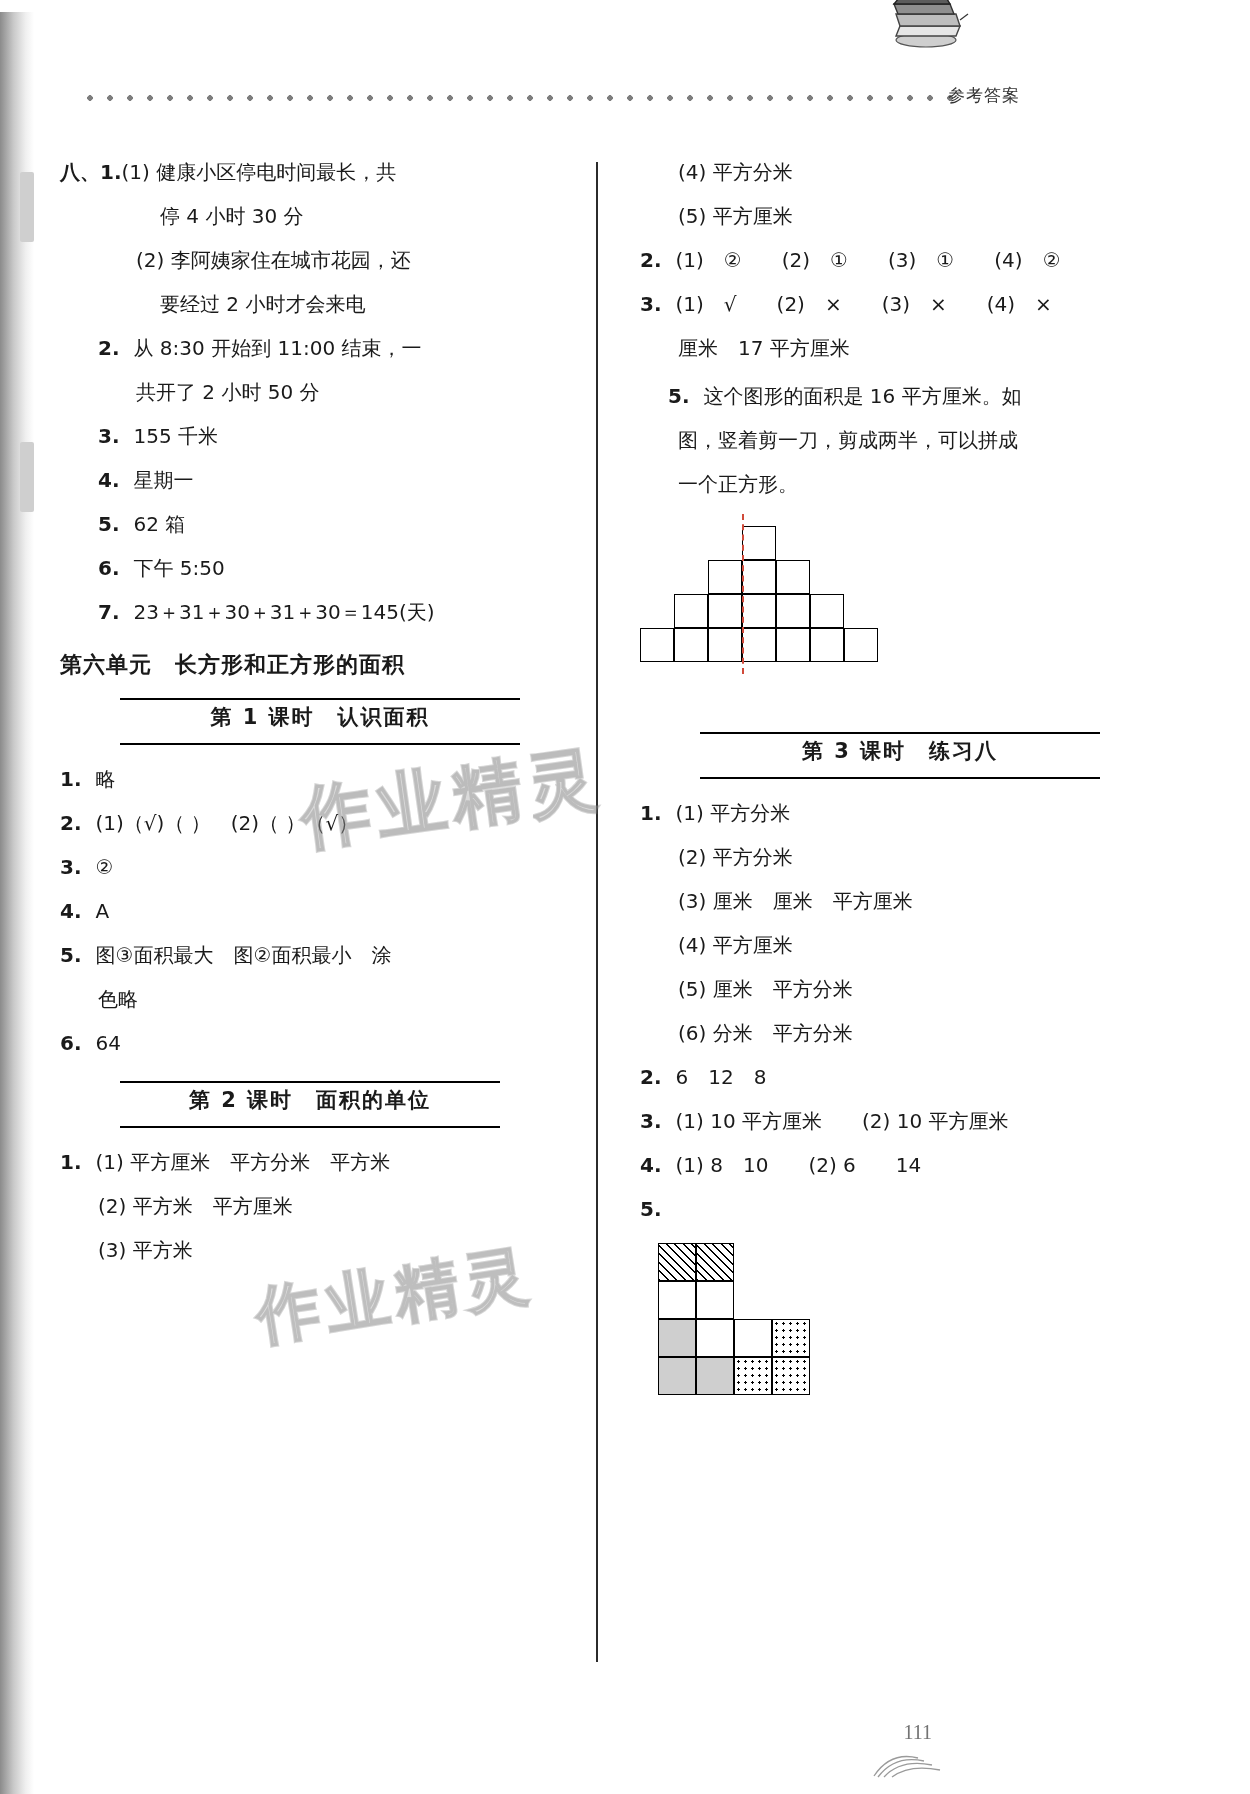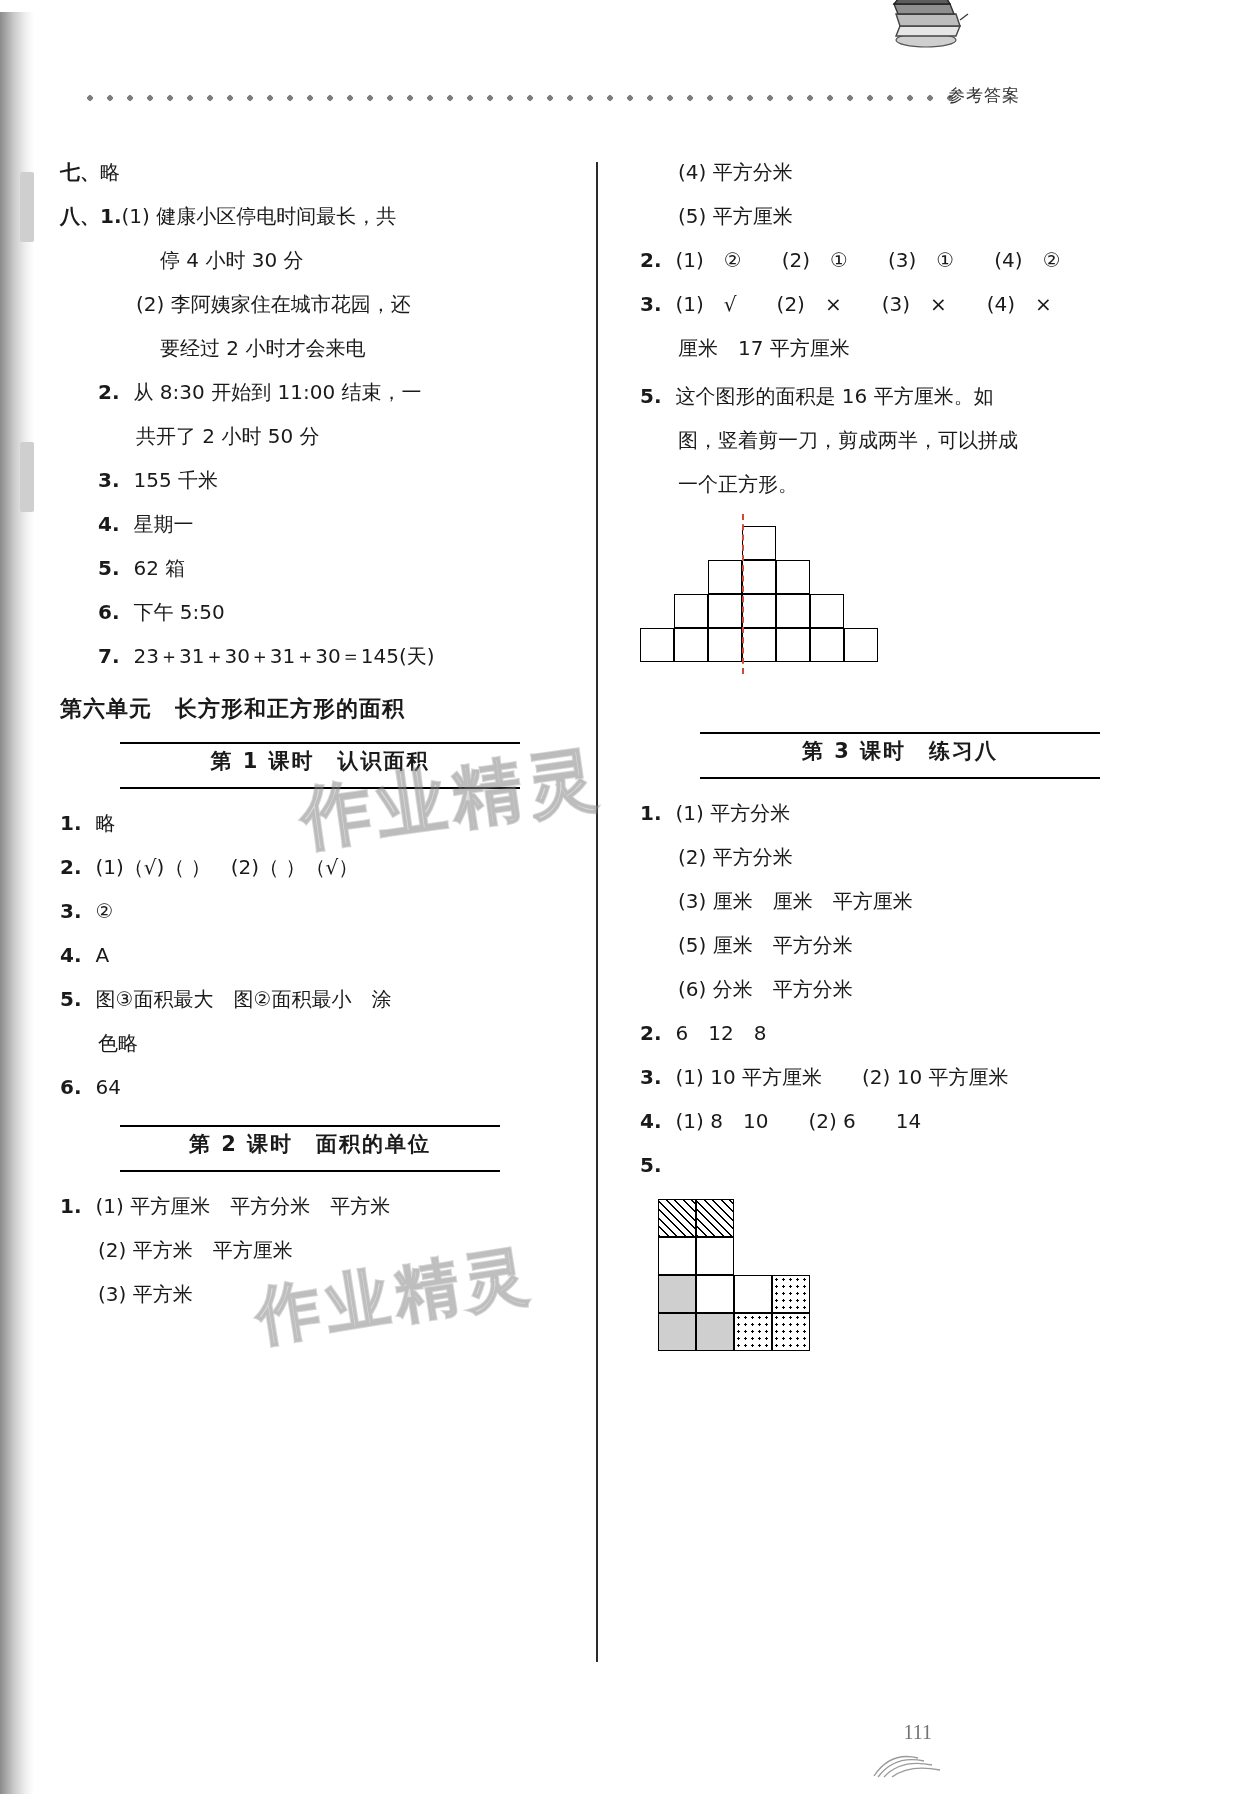--- a/index.html
+++ b/index.html
@@ -193,23 +193,20 @@
     <path d="M24 34 L80 34 L76 24 L20 24 Z" fill="#8f8f8f" stroke="#333" stroke-width="1.4"></path>
     <path d="M20 24 L76 24 L70 14 L30 12 Z" fill="#5c5c5c" stroke="#222" stroke-width="1.4"></path>
     <line x1="78" y1="14" x2="94" y2="6" stroke="#333" stroke-width="1.6"></line>
     <line x1="86" y1="40" x2="94" y2="34" stroke="#333" stroke-width="1.2"></line>
   </svg>
 
   <div class="divider"></div>
 
   <div class="col col-left">
 
-    <div class="line">
-      <span class="num txt">七、</span><span class="txt">略</span>
-    </div>
 
     <div class="line">
       <span class="num txt">八、1.</span><span class="txt">(1) 健康小区停电时间最长，共</span>
     </div>
     <div class="line indent3">
       <span class="txt">停 4 小时 30 分</span>
     </div>
     <div class="line indent2">
       <span class="txt">(2) 李阿姨家住在城市花园，还</span>
     </div>
@@ -289,21 +286,21 @@
     </div>
     <div class="line">
       <span class="num txt">2.</span><span class="sp-sm"></span><span class="txt">(1)　②　　(2)　①　　(3)　①　　(4)　②</span>
     </div>
     <div class="line">
       <span class="num txt">3.</span><span class="sp-sm"></span><span class="txt chk">(1)　√　　(2)　×　　(3)　×　　(4)　×</span>
     </div>
     <div class="line indent1">
       <span class="txt">厘米　17 平方厘米</span>
     </div>
-    <div class="line" style="margin-top:22px;">
+    <div class="line" style="margin-top:22px;margin-left:28px;">
       <span class="num txt">5.</span><span class="sp-sm"></span><span class="txt">这个图形的面积是 16 平方厘米。如</span>
     </div>
     <div class="line indent1">
       <span class="txt">图，竖着剪一刀，剪成两半，可以拼成</span>
     </div>
     <div class="line indent1">
       <span class="txt">一个正方形。</span>
     </div>
 
     <div class="grid-fig" style="height:180px; margin: 26px 0 10px 0;">
@@ -335,20 +332,23 @@
     <div class="line">
       <span class="num txt">1.</span><span class="sp-sm"></span><span class="txt">(1) 平方分米</span>
     </div>
     <div class="line indent1">
       <span class="txt">(2) 平方分米</span>
     </div>
     <div class="line indent1">
       <span class="txt">(3) 厘米　厘米　平方厘米</span>
     </div>
     <div class="line indent1">
+      <span class="txt">(4) 平方厘米</span>
+    </div>
+    <div class="line indent1">
       <span class="txt">(5) 厘米　平方分米</span>
     </div>
     <div class="line indent1">
       <span class="txt">(6) 分米　平方分米</span>
     </div>
     <div class="line">
       <span class="num txt">2.</span><span class="sp-sm"></span><span class="txt">6　12　8</span>
     </div>
     <div class="line">
       <span class="num txt">3.</span><span class="sp-sm"></span><span class="txt">(1) 10 平方厘米　　(2) 10 平方厘米</span>

